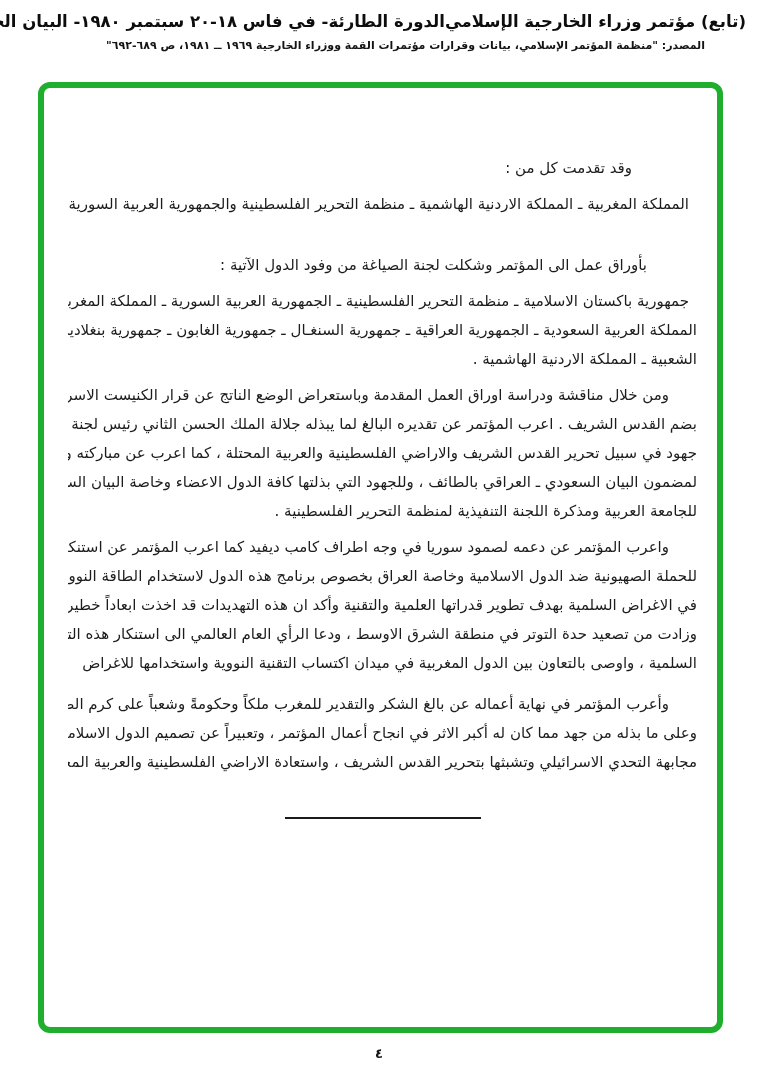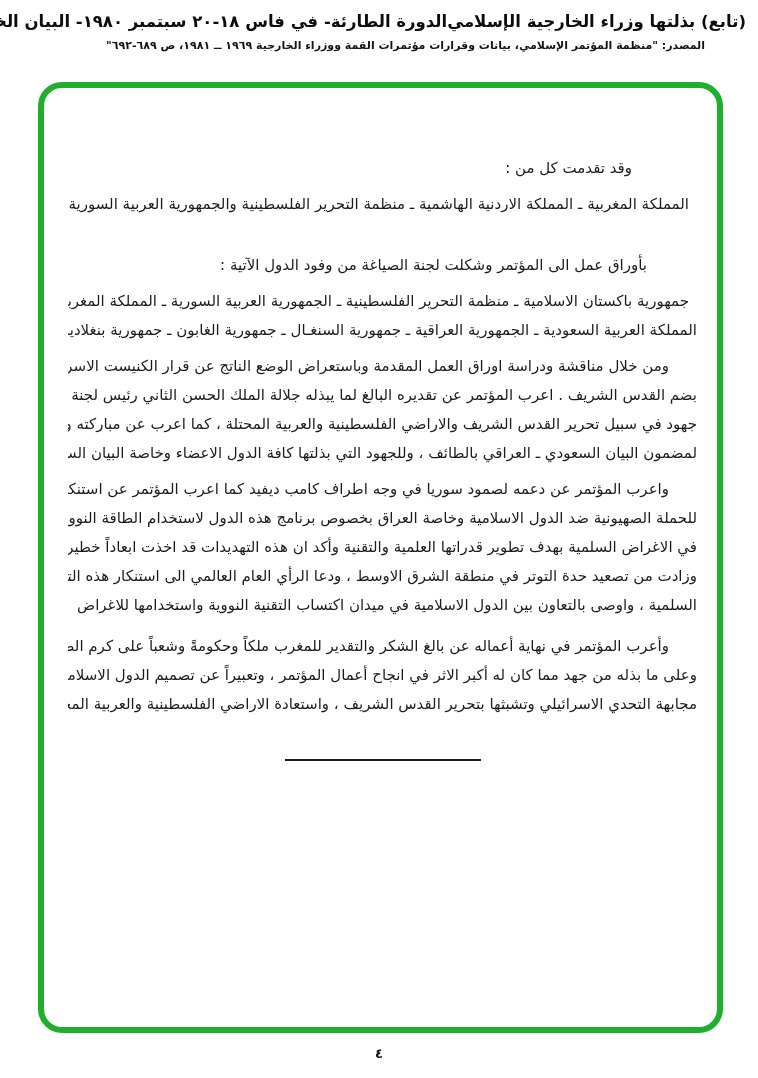--- a/index.html
+++ b/index.html
@@ -46,21 +46,21 @@
     white-space: nowrap;
   }
   .content-border {
     position: absolute;
     top: 82px;
     left: 38px;
     width: 685px;
     height: 951px;
     box-sizing: border-box;
     border: 6px solid #1fae2e;
-    border-radius: 24px;
+    border-radius: 12px;
     background: #ffffff;
   }
   .doc-content {
     box-sizing: border-box;
     width: 100%;
     height: 100%;
     padding: 66px 20px 0 24px;
     direction: rtl;
     font-size: 15px;
     line-height: 29px;
@@ -95,54 +95,56 @@
     color: #111111;
   }
 </style>
 </head>
 <body>
 
 <div class="page">
 
   <div class="header">
     <div class="header-line1">
-      <span>(تابع) بذلتها وزراء الخارجية الإسلامي</span>
+      <span>(تابع) مؤتمر وزراء الخارجية الإسلامي</span>
       <span>الدورة الطارئة- في فاس ١٨-٢٠ سبتمبر ١٩٨٠- البيان الختامي</span>
     </div>
     <div class="header-line2">المصدر: "منظمة المؤتمر الإسلامي، بيانات وقرارات مؤتمرات القمة ووزراء الخارجية ١٩٦٩ ــ ١٩٨١، ص ٦٨٩-٦٩٢"</div>
   </div>
 
   <div class="content-border" style="border-color: rgb(31, 174, 46);">
     <div class="doc-content">
       <div>
           <div class="para">
             <div class="para-line" style="padding-right: 65px;">وقد تقدمت كل من :</div>
           </div>
           <div class="para">
             <div class="para-line" style="padding-right: 8px;">المملكة المغربية ـ المملكة الاردنية الهاشمية ـ منظمة التحرير الفلسطينية والجمهورية العربية السورية ـ</div>
           </div>
           <div class="para">
             <div class="para-line" style="padding-right: 50px; margin-top: 32px;">بأوراق عمل الى المؤتمر وشكلت لجنة الصياغة من وفود الدول الآتية :</div>
           </div>
           <div class="para">
             <div class="para-line" style="padding-right: 8px;">جمهورية باكستان الاسلامية ـ منظمة التحرير الفلسطينية ـ الجمهورية العربية السورية ـ المملكة المغربية ـ</div>
             <div class="para-line">المملكة العربية السعودية ـ الجمهورية العراقية ـ جمهورية السنغـال ـ جمهورية الغابون ـ جمهورية بنغلاديش</div>
+            <div class="para-line">الشعبية ـ المملكة الاردنية الهاشمية .</div>
           </div>
           <div class="para">
             <div class="para-line" style="padding-right: 28px;">ومن خلال مناقشة ودراسة اوراق العمل المقدمة وباستعراض الوضع الناتج عن قرار الكنيست الاسرائيلي</div>
             <div class="para-line">بضم القدس الشريف . اعرب المؤتمر عن تقديره البالغ لما يبذله جلالة الملك الحسن الثاني رئيس لجنة القدس من</div>
             <div class="para-line">جهود في سبيل تحرير القدس الشريف والاراضي الفلسطينية والعربية المحتلة ، كما اعرب عن مباركته وتأييده</div>
             <div class="para-line">لمضمون البيان السعودي ـ العراقي بالطائف ، وللجهود التي بذلتها كافة الدول الاعضاء وخاصة البيان السوري</div>
+            <div class="para-line">للجامعة العربية ومذكرة اللجنة التنفيذية لمنظمة التحرير الفلسطينية .</div>
           </div>
           <div class="para">
             <div class="para-line" style="padding-right: 28px;">واعرب المؤتمر عن دعمه لصمود سوريا في وجه اطراف كامب ديفيد كما اعرب المؤتمر عن استنكاره وشجبه</div>
             <div class="para-line">للحملة الصهيونية ضد الدول الاسلامية وخاصة العراق بخصوص برنامج هذه الدول لاستخدام الطاقة النووية</div>
             <div class="para-line">في الاغراض السلمية بهدف تطوير قدراتها العلمية والتقنية وأكد ان هذه التهديدات قد اخذت ابعاداً خطيرة</div>
             <div class="para-line">وزادت من تصعيد حدة التوتر في منطقة الشرق الاوسط ، ودعا الرأي العام العالمي الى استنكار هذه التهديدات</div>
-            <div class="para-line">السلمية ، واوصى بالتعاون بين الدول الاسلامية في ميدان اكتساب التقنية النووية واستخدامها للاغراض</div>
+            <div class="para-line">السلمية ، واوصى بالتعاون بين الدول المغربية في ميدان اكتساب التقنية النووية واستخدامها للاغراض</div>
           </div>
           <div class="para last-para">
             <div class="para-line" style="padding-right: 28px;">وأعرب المؤتمر في نهاية أعماله عن بالغ الشكر والتقدير للمغرب ملكاً وحكومةً وشعباً على كرم الضيافة ،</div>
             <div class="para-line">وعلى ما بذله من جهد مما كان له أكبر الاثر في انجاح أعمال المؤتمر ، وتعبيراً عن تصميم الدول الاسلامية ، على</div>
             <div class="para-line">مجابهة التحدي الاسرائيلي وتشبثها بتحرير القدس الشريف ، واستعادة الاراضي الفلسطينية والعربية المحتلة ،</div>
           </div>
         </div>
       <div class="divider"></div>
     </div>
   </div>

